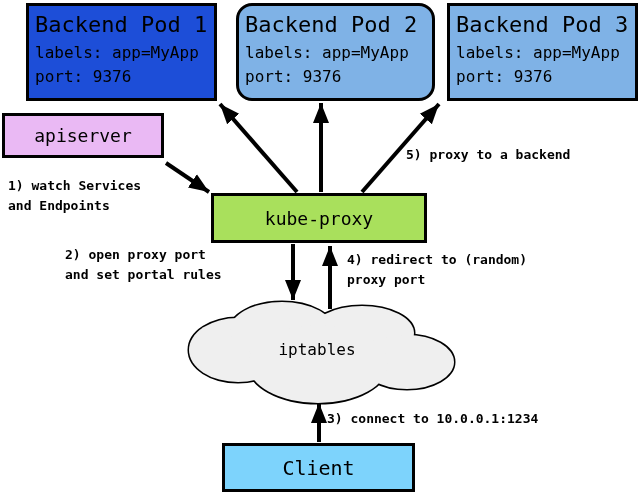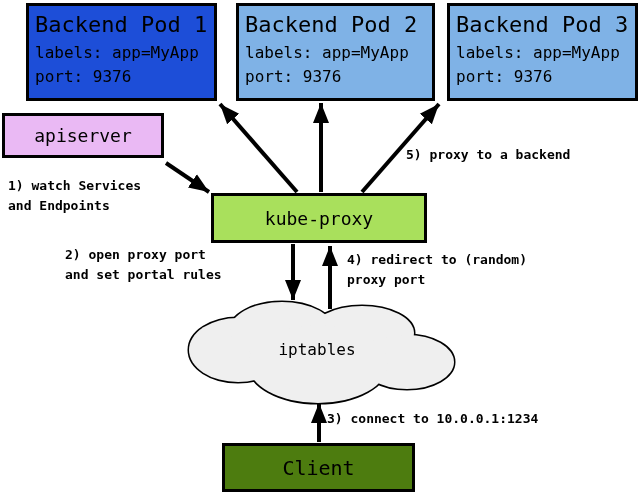--- a/index.html
+++ b/index.html
@@ -75,41 +75,41 @@
       <line class="arrow" x1="362" y1="192" x2="439" y2="104" marker-end="url(#ah)"></line>
     </g>
   </svg>
 
   <div class="pod" id="pod-1" style="background-color: #1d4ed8;">
     <div class="pod-title">Backend Pod 1</div>
     <div class="pod-line">labels: app=MyApp</div>
     <div class="pod-line">port: 9376</div>
   </div>
 
-  <div class="pod" id="pod-2" style="background-color: rgb(127, 178, 230);">
+  <div class="pod" id="pod-2" style="background-color: rgb(127, 178, 230); border-radius: 16px;">
     <div class="pod-title">Backend Pod 2</div>
     <div class="pod-line">labels: app=MyApp</div>
     <div class="pod-line">port: 9376</div>
   </div>
 
   <div class="pod" id="pod-3" style="background-color: rgb(127, 178, 230);">
     <div class="pod-title">Backend Pod 3</div>
     <div class="pod-line">labels: app=MyApp</div>
     <div class="pod-line">port: 9376</div>
   </div>
 
   <div class="node" id="apiserver-box" style="background-color: rgb(234, 185, 244);">
     <span>apiserver</span>
   </div>
 
   <div class="node" id="kubeproxy-box" style="background-color: rgb(169, 224, 92);">
     <span>kube-proxy</span>
   </div>
 
-  <div class="node" id="client-box" style="background-color: #4d7c0f;">
+  <div class="node" id="client-box" style="background-color: #7dd3fc;">
     <span>Client</span>
   </div>
 
   <div id="iptables-label">iptables</div>
 
   <div class="step" id="step-1">1) watch Services
 and Endpoints</div>
   <div class="step" id="step-2">2) open proxy port
 and set portal rules</div>
   <div class="step" id="step-3">3) connect to 10.0.0.1:1234</div>

